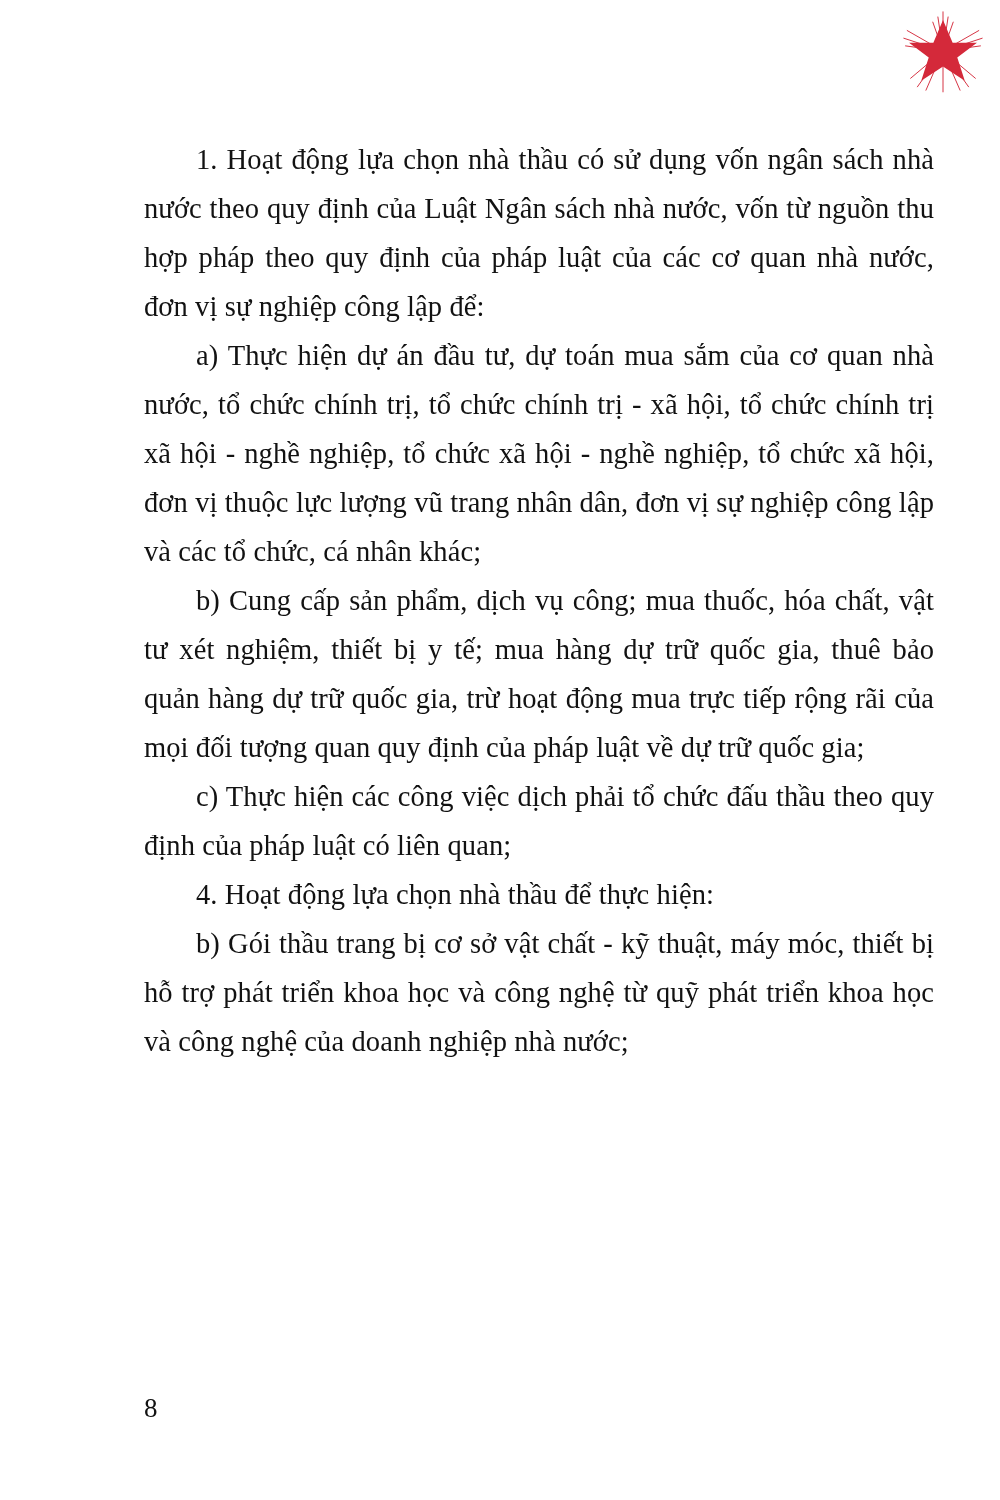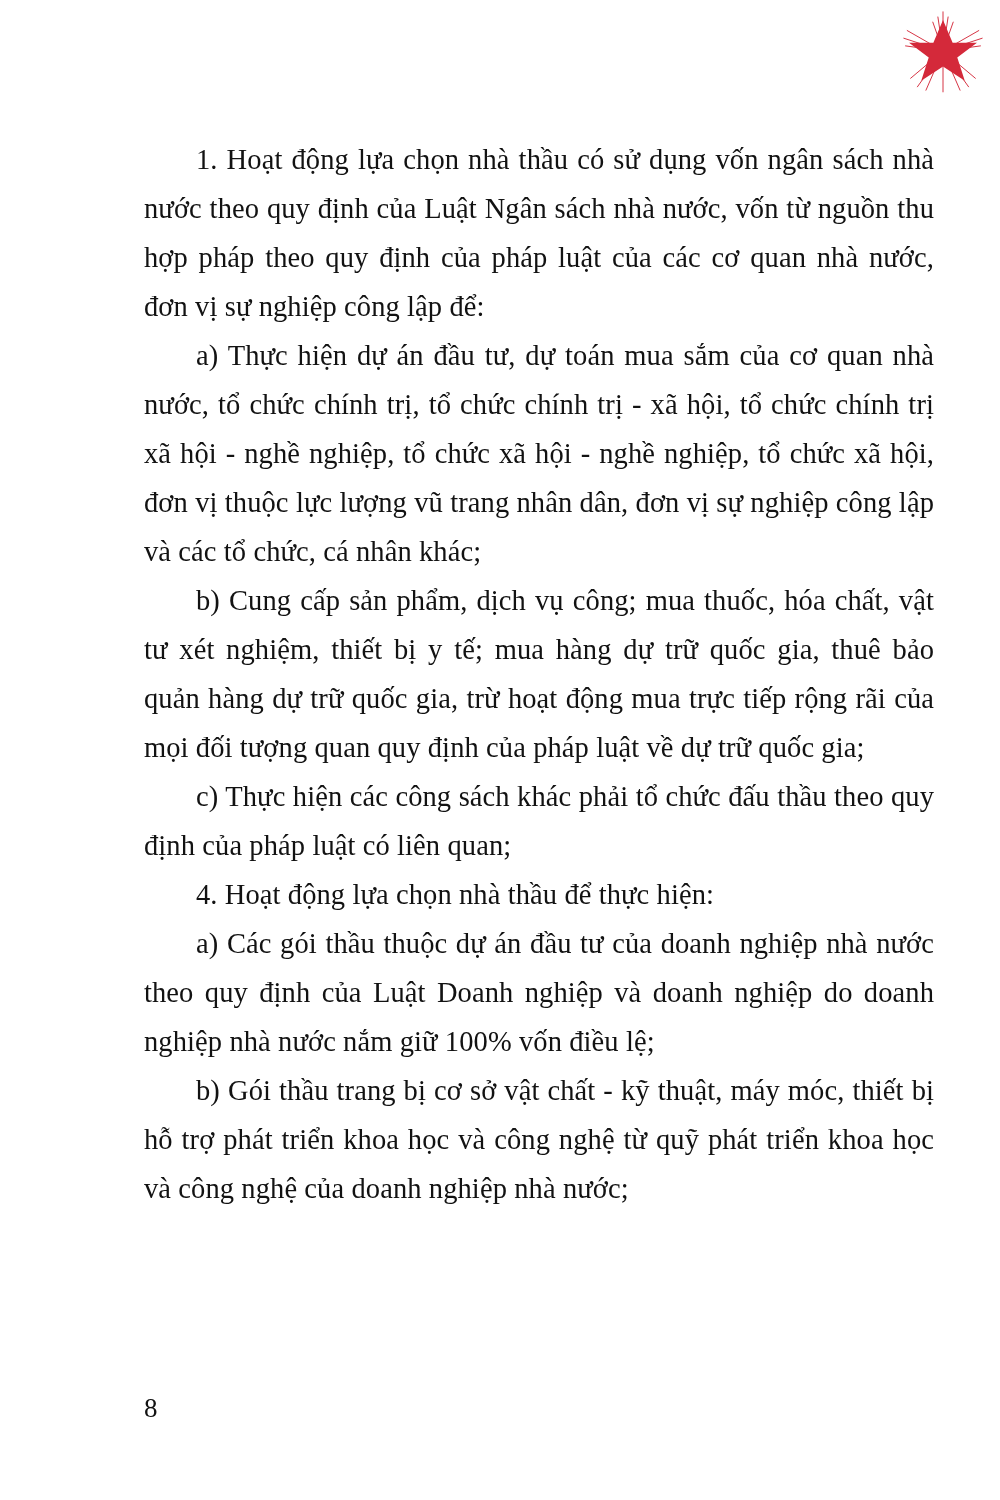--- a/index.html
+++ b/index.html
@@ -88,21 +88,20 @@
         <line x1="50" y1="50" x2="50" y2="98"></line>
       </g>
       <polygon points="50,14 61.2,40.5 89.5,40.5 66.6,57.6 75.3,84.5 50,68 24.7,84.5 33.4,57.6 10.5,40.5 38.8,40.5" fill="#d4293a"></polygon>
     </svg>
   </div>
 
   <div class="content">
     <p class="para">1. Hoạt động lựa chọn nhà thầu có sử dụng vốn ngân sách nhà nước theo quy định của Luật Ngân sách nhà nước, vốn từ nguồn thu hợp pháp theo quy định của pháp luật của các cơ quan nhà nước, đơn vị sự nghiệp công lập để:</p>
     <p class="para">a) Thực hiện dự án đầu tư, dự toán mua sắm của cơ quan nhà nước, tổ chức chính trị, tổ chức chính trị - xã hội, tổ chức chính trị xã hội - nghề nghiệp, tổ chức xã hội - nghề nghiệp, tổ chức xã hội, đơn vị thuộc lực lượng vũ trang nhân dân, đơn vị sự nghiệp công lập và các tổ chức, cá nhân khác;</p>
     <p class="para">b) Cung cấp sản phẩm, dịch vụ công; mua thuốc, hóa chất, vật tư xét nghiệm, thiết bị y tế; mua hàng dự trữ quốc gia, thuê bảo quản hàng dự trữ quốc gia, trừ hoạt động mua trực tiếp rộng rãi của mọi đối tượng quan quy định của pháp luật về dự trữ quốc gia;</p>
-    <p class="para">c) Thực hiện các công sách khác phải tổ chức đấu thầu theo quy định của pháp luật có liên quan;</p>
+    <p class="para">c) Thực hiện các công việc dịch phải tổ chức đấu thầu theo quy định của pháp luật có liên quan;</p>
     <p class="para">4. Hoạt động lựa chọn nhà thầu để thực hiện:</p>
-    <p class="para">a) Các gói thầu thuộc dự án đầu tư của doanh nghiệp nhà nước theo quy định của Luật Doanh nghiệp và doanh nghiệp do doanh nghiệp nhà nước nắm giữ 100% vốn điều lệ;</p>
     <p class="para">b) Gói thầu trang bị cơ sở vật chất - kỹ thuật, máy móc, thiết bị hỗ trợ phát triển khoa học và công nghệ từ quỹ phát triển khoa học và công nghệ của doanh nghiệp nhà nước;</p>
   </div>
 
   <div class="page-number">8</div>
 
 </div>
 
 </body></html>

